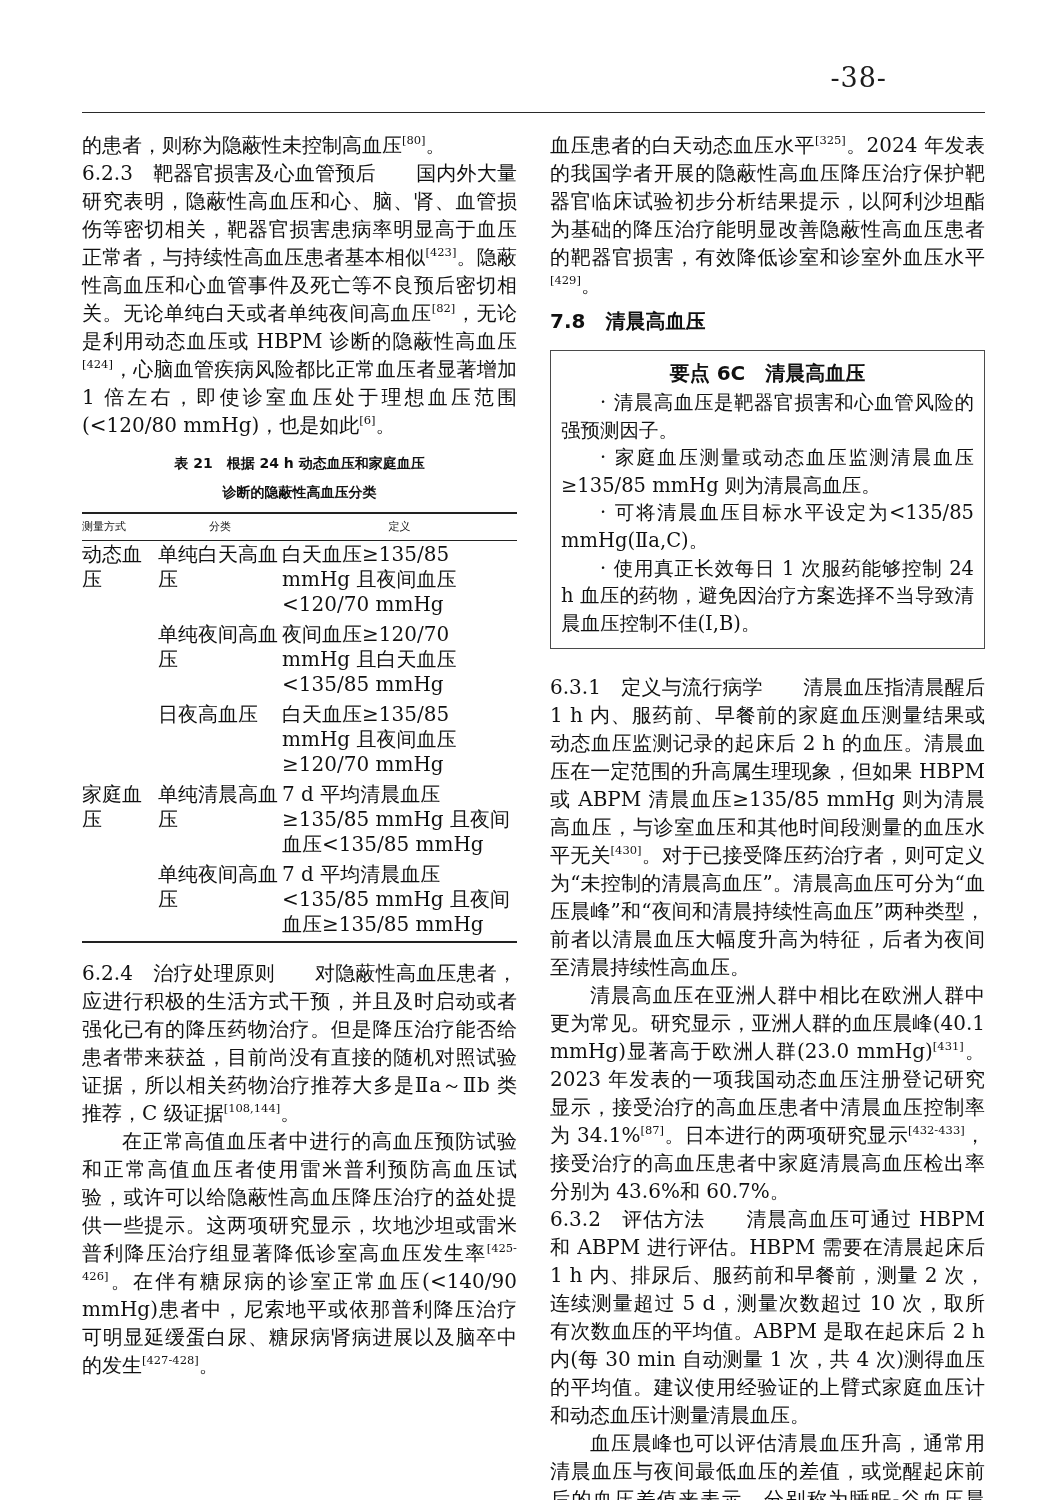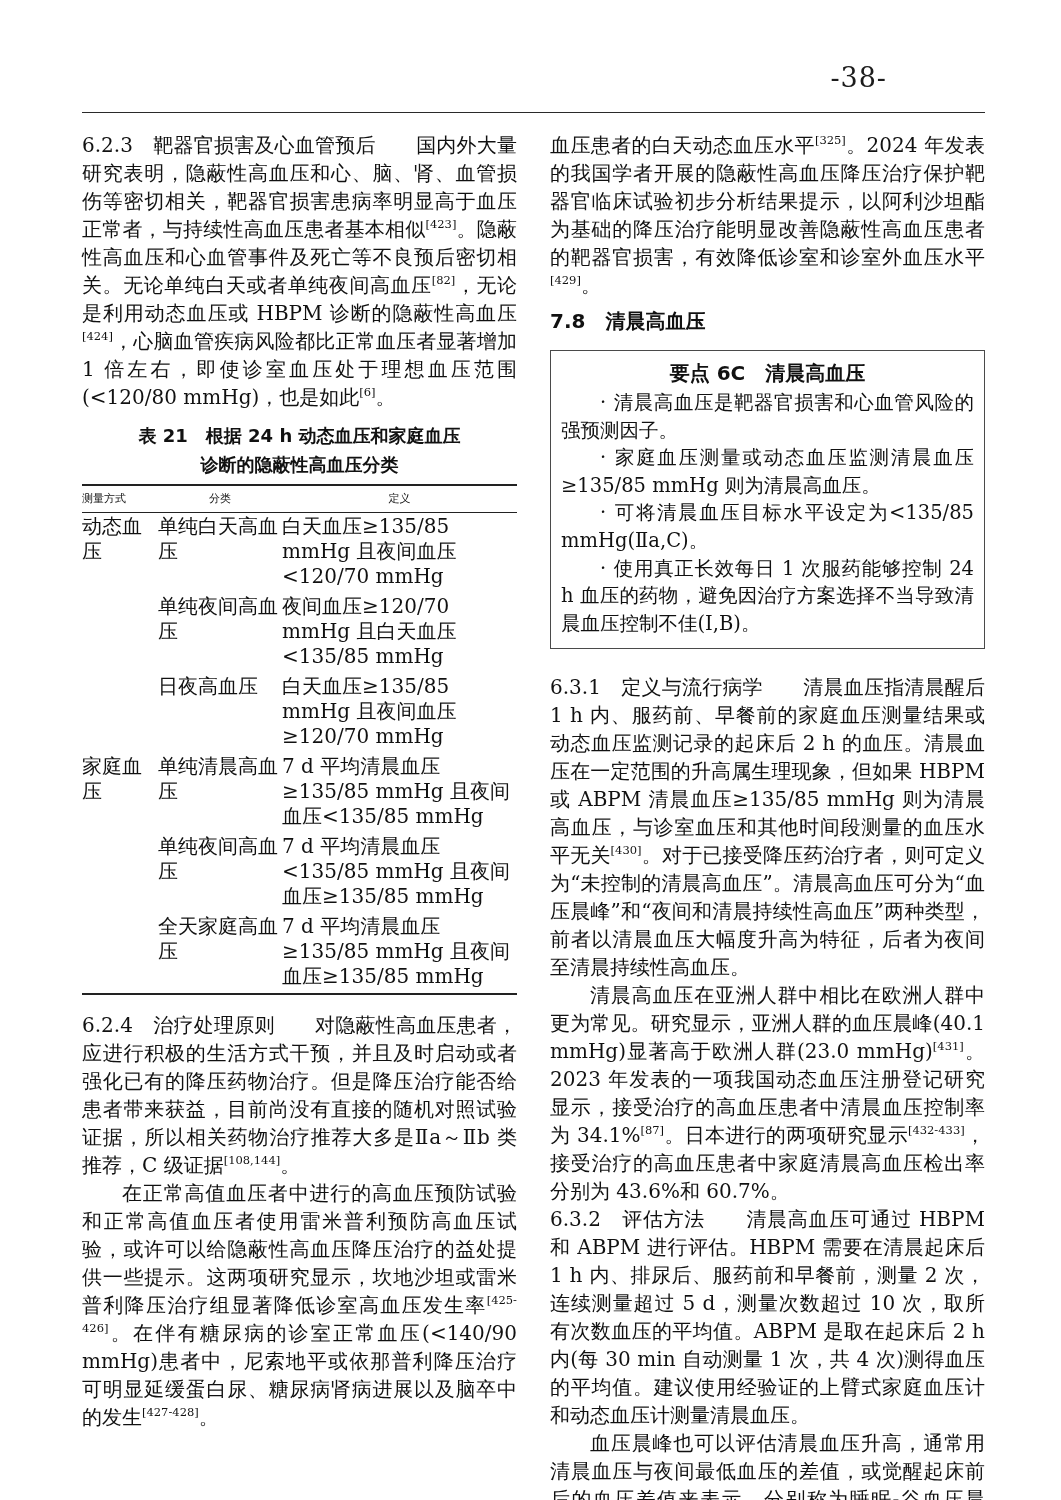--- a/index.html
+++ b/index.html
@@ -28,21 +28,21 @@
   .para.indent { text-indent:2em; }
   sup.ref { font-size:11.5px; line-height:0; vertical-align:super; }
   
   .sec-h2 {
     font-family:"DejaVu Sans","Liberation Sans",sans-serif;
     font-weight:bold; font-size:20px; line-height:30px; margin:7px 0 3px;
   }
   
   .tbl-caption {
     font-family:"DejaVu Sans","Liberation Sans",sans-serif;
-    font-weight:bold; font-size:18px; line-height:29px;
+    font-weight:bold; font-size:14px; line-height:29px;
     text-align:center; margin-top:10px;
   }
   table.data {
     width:100%; border-collapse:collapse; margin-top:5px;
     border-top:2px solid #222; border-bottom:2px solid #222;
   }
   table.data th {
     font-weight:normal; font-size:11px; padding:5px 0 6px;
     border-bottom:1.3px solid #222; text-align:center;
   }
@@ -71,20 +71,21 @@
 <body>
 
 <div class="page">
 
   <div class="pageno">-38-</div>
   <div class="header-rule"></div>
 
   <div class="columns">
 
     <section class="col">
+      <p class="para">的患者，则称为隐蔽性未控制高血压<sup class="ref">[80]</sup>。</p>
       <p class="para">6.2.3　靶器官损害及心血管预后　　国内外大量研究表明，隐蔽性高血压和心、脑、肾、血管损伤等密切相关，靶器官损害患病率明显高于血压正常者，与持续性高血压患者基本相似<sup class="ref">[423]</sup>。隐蔽性高血压和心血管事件及死亡等不良预后密切相关。无论单纯白天或者单纯夜间高血压<sup class="ref">[82]</sup>，无论是利用动态血压或 HBPM 诊断的隐蔽性高血压<sup class="ref">[424]</sup>，心脑血管疾病风险都比正常血压者显著增加 1 倍左右，即使诊室血压处于理想血压范围(&lt;120/80 mmHg)，也是如此<sup class="ref">[6]</sup>。</p>
 
       <div>
         <div class="tbl-caption">表 21　根据 24 h 动态血压和家庭血压</div>
         <div class="tbl-caption" style="margin-top:0;">诊断的隐蔽性高血压分类</div>
         <table class="data">
           <thead>
             <tr>
               <th class="c1">测量方式</th>
               <th class="c2">分类</th>
@@ -110,25 +111,20 @@
               <tr>
                 <td class="c1">家庭血压</td>
                 <td class="c2">单纯清晨高血压</td>
                 <td class="c3">7 d 平均清晨血压≥135/85 mmHg 且夜间血压&lt;135/85 mmHg</td>
               </tr>
               <tr>
                 <td class="c1"></td>
                 <td class="c2">单纯夜间高血压</td>
                 <td class="c3">7 d 平均清晨血压&lt;135/85 mmHg 且夜间血压≥135/85 mmHg</td>
               </tr>
-              <tr>
-                <td class="c1"></td>
-                <td class="c2">全天家庭高血压</td>
-                <td class="c3">7 d 平均清晨血压≥135/85 mmHg 且夜间血压≥135/85 mmHg</td>
-              </tr>
             </tbody>
         </table>
       </div>
 
       <p class="para after-table">6.2.4　治疗处理原则　　对隐蔽性高血压患者，应进行积极的生活方式干预，并且及时启动或者强化已有的降压药物治疗。但是降压治疗能否给患者带来获益，目前尚没有直接的随机对照试验证据，所以相关药物治疗推荐大多是Ⅱa～Ⅱb 类推荐，C 级证据<sup class="ref">[108,144]</sup>。</p>
       <p class="para indent">在正常高值血压者中进行的高血压预防试验和正常高值血压者使用雷米普利预防高血压试验，或许可以给隐蔽性高血压降压治疗的益处提供一些提示。这两项研究显示，坎地沙坦或雷米普利降压治疗组显著降低诊室高血压发生率<sup class="ref">[425-426]</sup>。在伴有糖尿病的诊室正常血压(&lt;140/90 mmHg)患者中，尼索地平或依那普利降压治疗可明显延缓蛋白尿、糖尿病肾病进展以及脑卒中的发生<sup class="ref">[427-428]</sup>。</p>
 
     </section>
 
     <section class="col">

